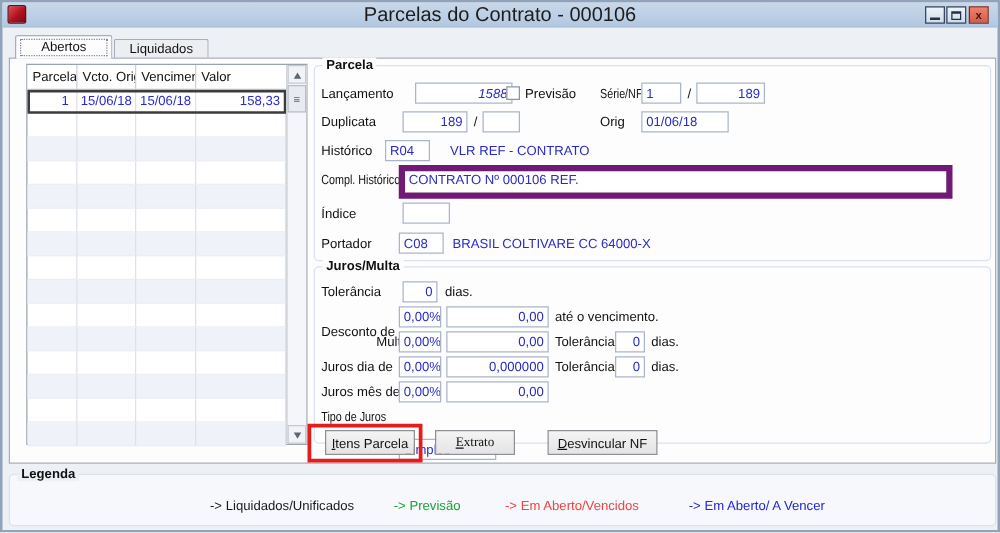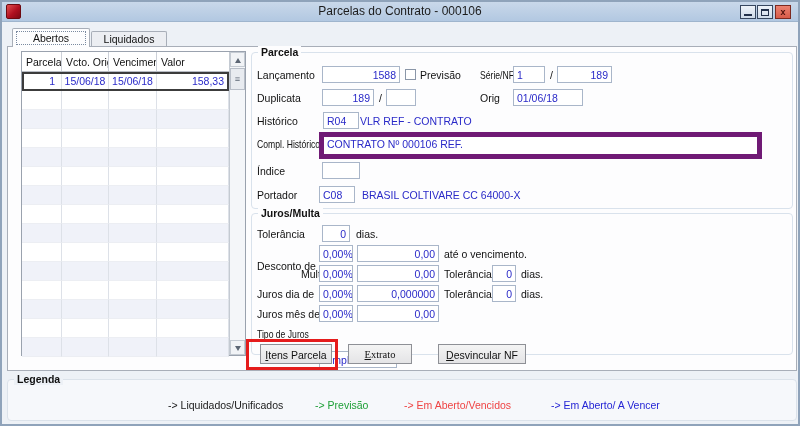--- a/index.html
+++ b/index.html
@@ -14,21 +14,21 @@
     background:linear-gradient(#c9d8ea,#b2c8e1);
     border-bottom:1px solid #9fb5cd;
   }
   #app-icon {
     position:absolute; left:4px; top:2px; width:15px; height:15px;
     background:linear-gradient(135deg,#e25050 0%,#b01020 55%,#7c0a14 100%);
     border:1px solid #6d0910; border-radius:2px;
   }
   #title-text {
     position:absolute; left:0; right:0; top:2px; text-align:center;
-    font-size:12px; color:#1c1c1c;
+    font-size:16px; color:#1c1c1c;
   }
   .winbtn {
     position:absolute; top:3px; width:16px; height:14px;
     border:1px solid #37475f; background:linear-gradient(#eef3f9,#cfdbe9);
     font-size:9px; line-height:12px; text-align:center; color:#22304a;
   }
   #btn-min { right:42px; }
   #btn-max { right:25px; }
   #btn-close { right:7px; background:linear-gradient(#eb8170,#d75b49); border-color:#7c2a20; color:#4d110b; font-weight:bold; }
   .glyph-bar { display:block; margin:8px auto 0; width:8px; height:2px; background:#22304a; }
@@ -237,37 +237,37 @@
         <div class="sb-arrow sb-down">
             <span class="tri-down"></span>
           </div>
       </div>
     </div>
 
     <div class="groupbox" id="gb-parcela">
       <div class="gb-title">Parcela</div>
 
       <div class="flabel" style="left:5px; top:16px;">Lançamento</div>
-      <div class="fin num" style="left:70px; top:13px; width:78px;">1588</div>
+      <div class="fin num" style="left:80px; top:13px; width:78px;font-style:italic;">1588</div>
       <div class="checkbox" style="left:153px; top:16px;"></div>
       <div class="fsuffix" style="left:168px; top:16px;">Previsão</div>
       <div class="flabel cond" style="left:228px; top:16px;">Série/NF</div>
       <div class="fin" style="left:261px; top:13px; width:32px;">1</div>
       <div class="fsuffix" style="left:298px; top:16px;">/</div>
       <div class="fin num" style="left:305px; top:13px; width:55px;">189</div>
 
       <div class="flabel" style="left:5px; top:39px;">Duplicata</div>
       <div class="fin num" style="left:70px; top:36px; width:52px;">189</div>
       <div class="fsuffix" style="left:127px; top:39px;">/</div>
       <div class="fin" style="left:134px; top:36px; width:30px;"></div>
       <div class="flabel" style="left:228px; top:39px;">Orig</div>
       <div class="fin" style="left:261px; top:36px; width:70px;">01/06/18</div>
 
       <div class="flabel" style="left:5px; top:62px;">Histórico</div>
-      <div class="fin" style="left:71px; top:59px; width:36px;">R04</div>
+      <div class="fin" style="left:56px; top:59px; width:36px;">R04</div>
       <div class="ftext" style="left:108px; top:62px;">VLR REF - CONTRATO</div>
 
       <div class="flabel cond" style="left:5px; top:85px;">Compl. Histórico</div>
       <div id="compl-textarea">CONTRATO Nº 000106 REF.</div>
 
       <div class="flabel" style="left:5px; top:112px;">Índice</div>
       <div class="fin" style="left:70px; top:109px; width:38px;"></div>
 
       <div class="flabel" style="left:5px; top:136px;">Portador</div>
       <div class="fin" style="left:67px; top:133px; width:36px;">C08</div>

